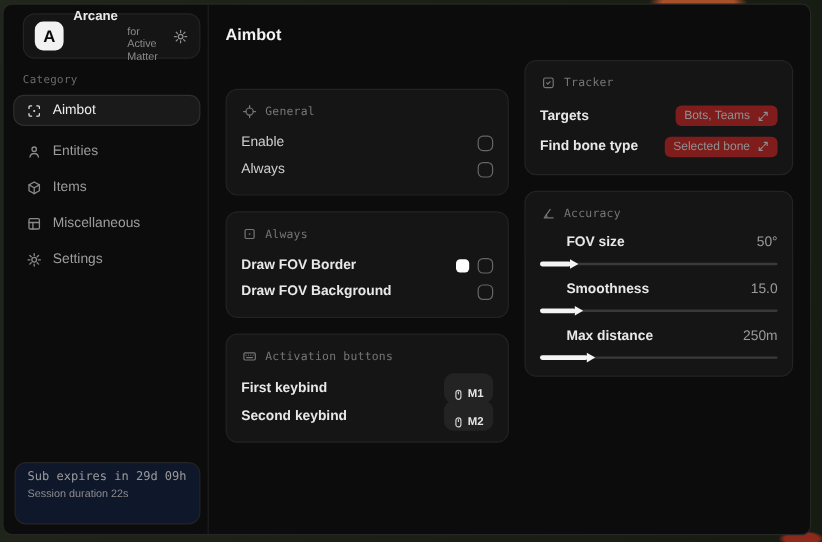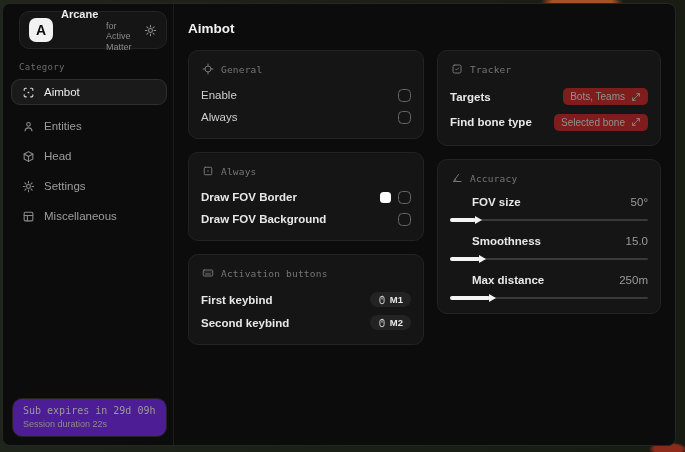--- a/index.html
+++ b/index.html
@@ -42,32 +42,32 @@
   .nav-item { display:flex; align-items:center; gap:9px; height:26px;
     padding:0 10px; border-radius:9px; border:1px solid transparent;
     color:#9d9d9d; font-size:11.5px; cursor:pointer; }
   .nav-item .ic { display:flex; color:#8a8a8a; }
   .nav-item.active { background:#1a1a1b; border-color:#2e2e30; color:#ededed;
     margin-bottom:4px; }
   .nav-item.active .ic { color:#dedede; }
   .nav-item:not(.active) { margin-top:2px; }
 
   .side-spacer { flex:1; }
-  .sub-card { border:1px solid #242425; border-radius:10px; padding:6px 10px 7px;
-    margin-left:1px; background:#4c1d95; }
+  .sub-card { border:1px solid #242425; border-radius:10px; padding:6px 10px 20px;
+    margin-left:1px; background:#0f172a; }
   .sub-line1 { font-family:"DejaVu Sans Mono", monospace; font-size:10px;
     color:#9a9a9a; margin-bottom:3px; white-space:nowrap; }
   .sub-line2 { font-size:9px; font-weight:normal; color:#8c8c8c; }
 
   
   .main { flex:1; padding:15px 14px 10px 14px; overflow:hidden; }
   .main-title { font-size:13.5px; font-weight:bold; color:#f2f2f2; margin:2px 0 14px 0; }
   .columns { display:flex; gap:13px; align-items:flex-start; }
   .col { display:flex; flex-direction:column; }
-  .col-left { width:236px; }
+  .col-left { width:236px;margin-top:24px; }
   .col-right { width:224px;justify-content:flex-end; }
 
   .card { background:#151516; border:1px solid #232324; border-radius:10px;
     padding:9px 12px 10px; margin-bottom:13px; width:100%; }
   .card-header { display:flex; align-items:center; gap:7px;
     font-family:"DejaVu Sans Mono", monospace; font-size:9.5px; color:#767676;
     margin:3px 0 9px 1px; letter-spacing:.2px; }
   .card-header .ic { display:flex; color:#767676; }
 
   .row { display:flex; align-items:center; height:22px; }
@@ -76,21 +76,21 @@
     white-space:nowrap; }
   .row-label.plain { font-weight:normal; color:#cfcfcf; }
   .row-end { display:flex; align-items:center; gap:7px; }
 
   .checkbox { width:13px; height:13px; border:1.5px solid #666; border-radius:4.5px;
     background:transparent; cursor:pointer; flex:0 0 13px; }
   .swatch { width:11px; height:11px; border-radius:3.5px; cursor:pointer; }
 
   .keybind-row { height:23px; }
   .key-pill { display:flex; align-items:center; gap:3px; background:#232324;
-    border-radius:8px; padding:2px 8px 2px 7px; cursor:pointer;
+    border-radius:8px; padding:12px 8px 2px 7px; cursor:pointer;
     font-size:9.5px; font-weight:bold; color:#e6e6e6; }
   .key-pill .ic { display:flex; color:#cfcfcf; }
 
   .tracker-row { height:25.5px; }
   .dd-pill { display:flex; align-items:center; gap:6px; background:#7f1d1d;
     border-radius:5px; padding:3px 7px; cursor:pointer; max-width:152px; }
   .dd-text { font-size:10px; color:#909090; white-space:nowrap; overflow:hidden;
     text-overflow:ellipsis; }
   .dd-pill .ic { display:flex; color:#8d8d8d; flex:0 0 auto; }
 
@@ -152,41 +152,41 @@
           <span>Entities</span>
         </div>
 
         <div class="nav-item">
           <span class="ic">
             <svg width="13" height="13" viewBox="0 0 24 24" fill="none" stroke="currentColor" stroke-width="2" stroke-linecap="round" stroke-linejoin="round">
               <path d="M12 3l8 4.5v9L12 21l-8-4.5v-9L12 3z"></path>
               <path d="M12 12l8-4.5M12 12L4 7.5M12 12v9"></path>
             </svg>
           </span>
-          <span>Head</span>
+          <span>Items</span>
+        </div>
+
+        <div class="nav-item">
+          <span class="ic">
+            <svg width="13" height="13" viewBox="0 0 24 24" fill="none" stroke="currentColor" stroke-width="2" stroke-linecap="round" stroke-linejoin="round">
+              <rect x="4" y="4" width="16" height="16" rx="2"></rect>
+              <path d="M4 10h16M10 10v10"></path>
+            </svg>
+          </span>
+          <span>Miscellaneous</span>
         </div>
 
         <div class="nav-item">
           <span class="ic">
             <svg width="13" height="13" viewBox="0 0 24 24" fill="none" stroke="currentColor" stroke-width="2" stroke-linecap="round">
               <circle cx="12" cy="12" r="3.6"></circle>
               <path d="M12 2.5v3M12 18.5v3M2.5 12h3M18.5 12h3M5.3 5.3l2.1 2.1M16.6 16.6l2.1 2.1M18.7 5.3l-2.1 2.1M7.4 16.6l-2.1 2.1"></path>
             </svg>
           </span>
           <span>Settings</span>
-        </div>
-
-        <div class="nav-item">
-          <span class="ic">
-            <svg width="13" height="13" viewBox="0 0 24 24" fill="none" stroke="currentColor" stroke-width="2" stroke-linecap="round" stroke-linejoin="round">
-              <rect x="4" y="4" width="16" height="16" rx="2"></rect>
-              <path d="M4 10h16M10 10v10"></path>
-            </svg>
-          </span>
-          <span>Miscellaneous</span>
         </div>
       </div>
 
       <div class="side-spacer"></div>
 
       <div class="sub-card">
         <div class="sub-line1">Sub expires in 29d 09h</div>
         <div class="sub-line2">Session duration 22s</div>
       </div>
     </div>

